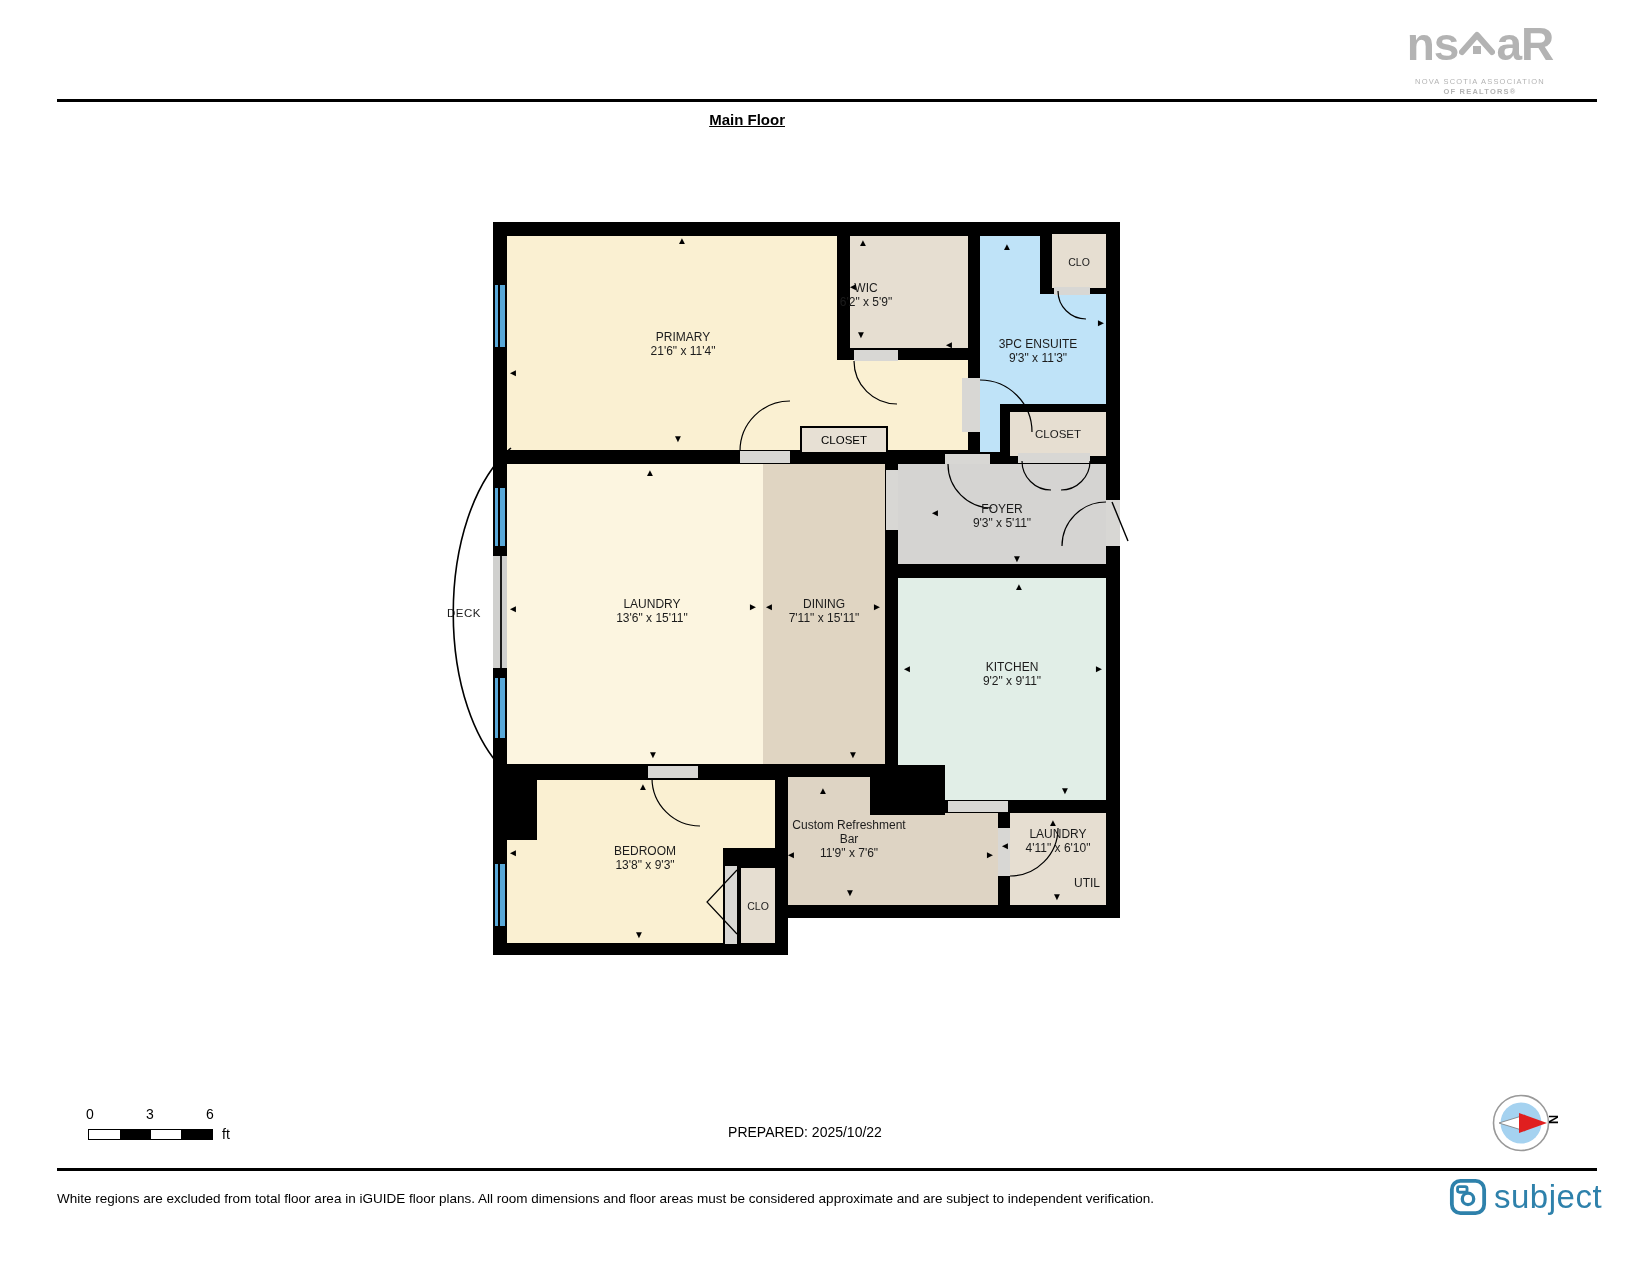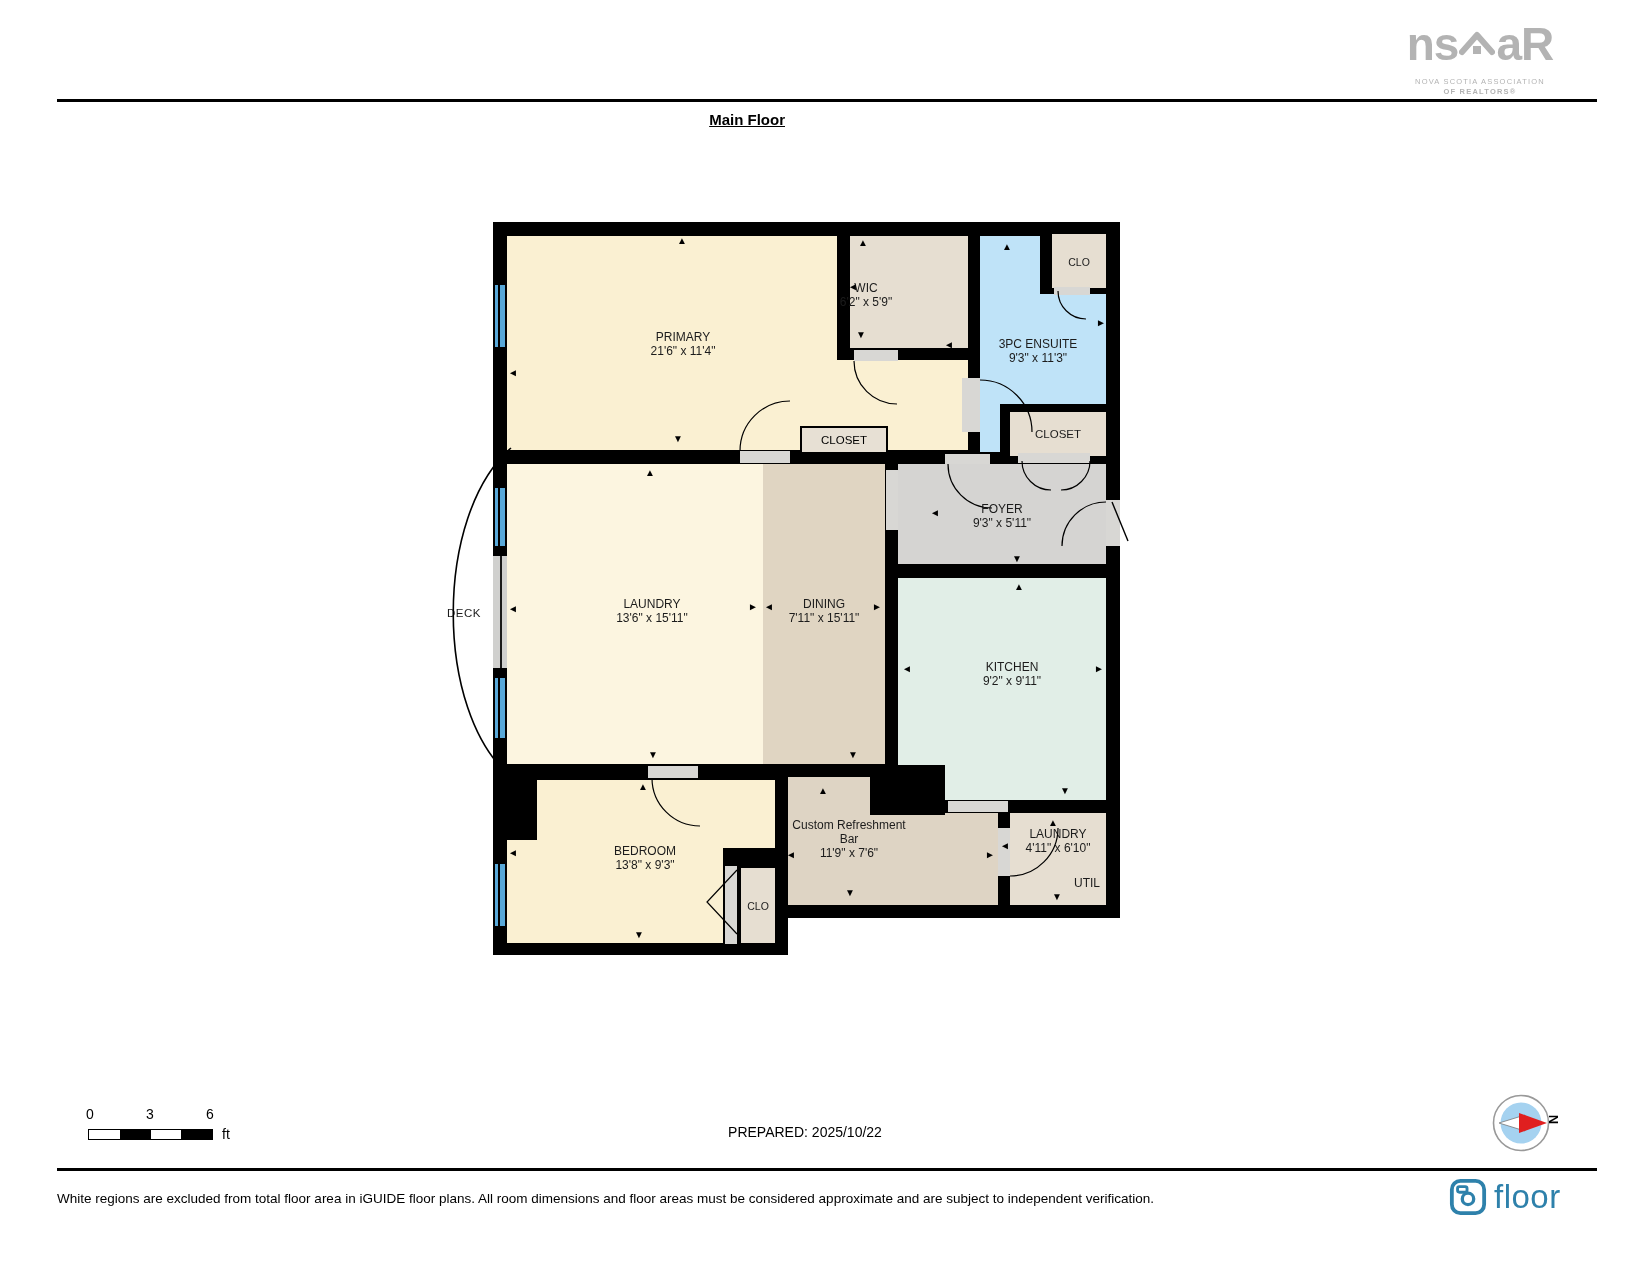--- a/index.html
+++ b/index.html
@@ -247,16 +247,16 @@
   <div class="abs disclaimer">White regions are excluded from total floor area in iGUIDE floor plans. All room dimensions and floor areas must be considered approximate and are subject to independent verification.</div>
 
   <div class="abs iguide">
     <span>
       <svg width="38" height="38" viewBox="0 0 40 40">
         <rect x="3" y="3" width="34" height="34" rx="9" fill="none" stroke="#2e81ab" stroke-width="4"></rect>
         <circle cx="20" cy="22" r="6" fill="none" stroke="#2e81ab" stroke-width="3.5"></circle>
         <rect x="9" y="9" width="10" height="6" rx="2" fill="none" stroke="#2e81ab" stroke-width="3"></rect>
       </svg>
     </span>
-    <span class="iguide-text">floor</span>
+    <span class="iguide-text">subject</span>
   </div>
 
 </div>
 
 </body></html>

